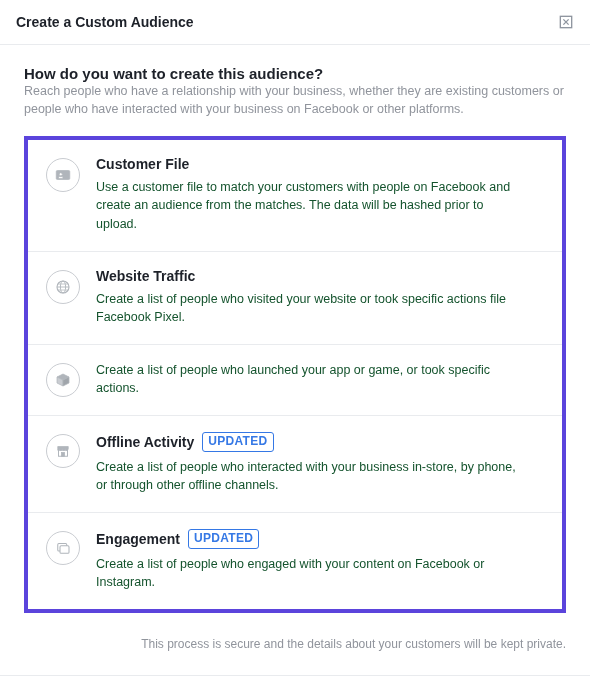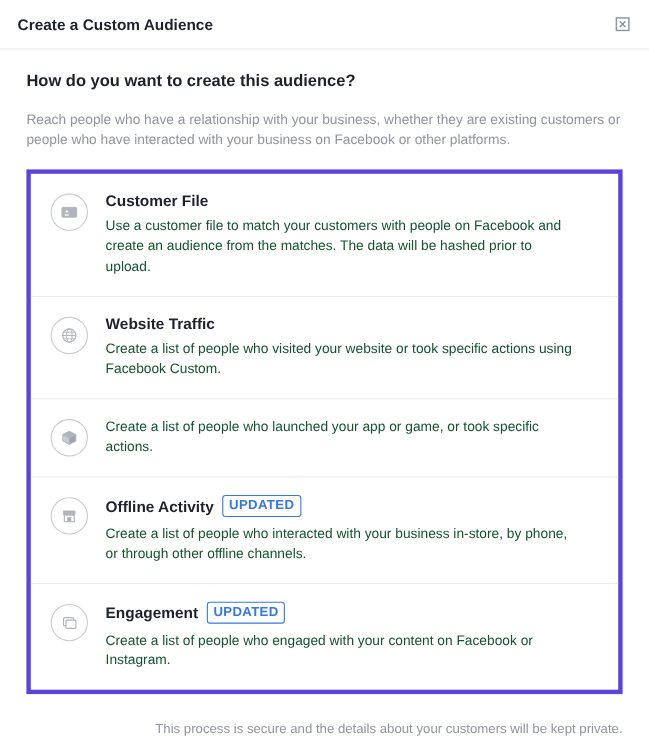--- a/index.html
+++ b/index.html
@@ -32,21 +32,21 @@
     }
     .close-btn svg { display: block; }
 
     .modal-body {
       padding: 20px 24px 10px 24px;
     }
     .question {
       font-size: 15px;
       font-weight: bold;
       color: #1d2129;
-      margin-bottom: 18px;
+      margin-bottom: 0;
     }
     .subtext {
       font-size: 12.5px;
       color: #90949c;
       line-height: 1.45;
       margin-bottom: 18px;
     }
 
     .options-frame {
       border: 4px solid #5b44dc;
@@ -174,21 +174,21 @@
             <ellipse cx="12" cy="12" rx="3.5" ry="8" fill="none" stroke="#b0b5bb" stroke-width="1.2"></ellipse>
             <line x1="4" y1="12" x2="20" y2="12" stroke="#b0b5bb" stroke-width="1.2"></line>
             <line x1="5.5" y1="8" x2="18.5" y2="8" stroke="#b0b5bb" stroke-width="1"></line>
             <line x1="5.5" y1="16" x2="18.5" y2="16" stroke="#b0b5bb" stroke-width="1"></line>
           </svg>
       </div>
       <div class="option-text">
         <div class="option-title-row">
           <span class="option-title">Website Traffic</span>
         </div>
-        <div class="option-desc">Create a list of people who visited your website or took specific actions using Facebook Custom.</div>
+        <div class="option-desc">Create a list of people who visited your website or took specific actions file Facebook Pixel.</div>
       </div>
     </div>
 
     <div class="option">
       <div class="icon-circle">
         <svg viewBox="0 0 24 24">
             <path d="M12 4 L20 8 L12 12 L4 8 Z" fill="#b0b5bb"></path>
             <path d="M4 8 L4 16 L12 20 L12 12 Z" fill="#c9ccd1"></path>
             <path d="M20 8 L20 16 L12 20 L12 12 Z" fill="#a0a5ab"></path>
           </svg>

